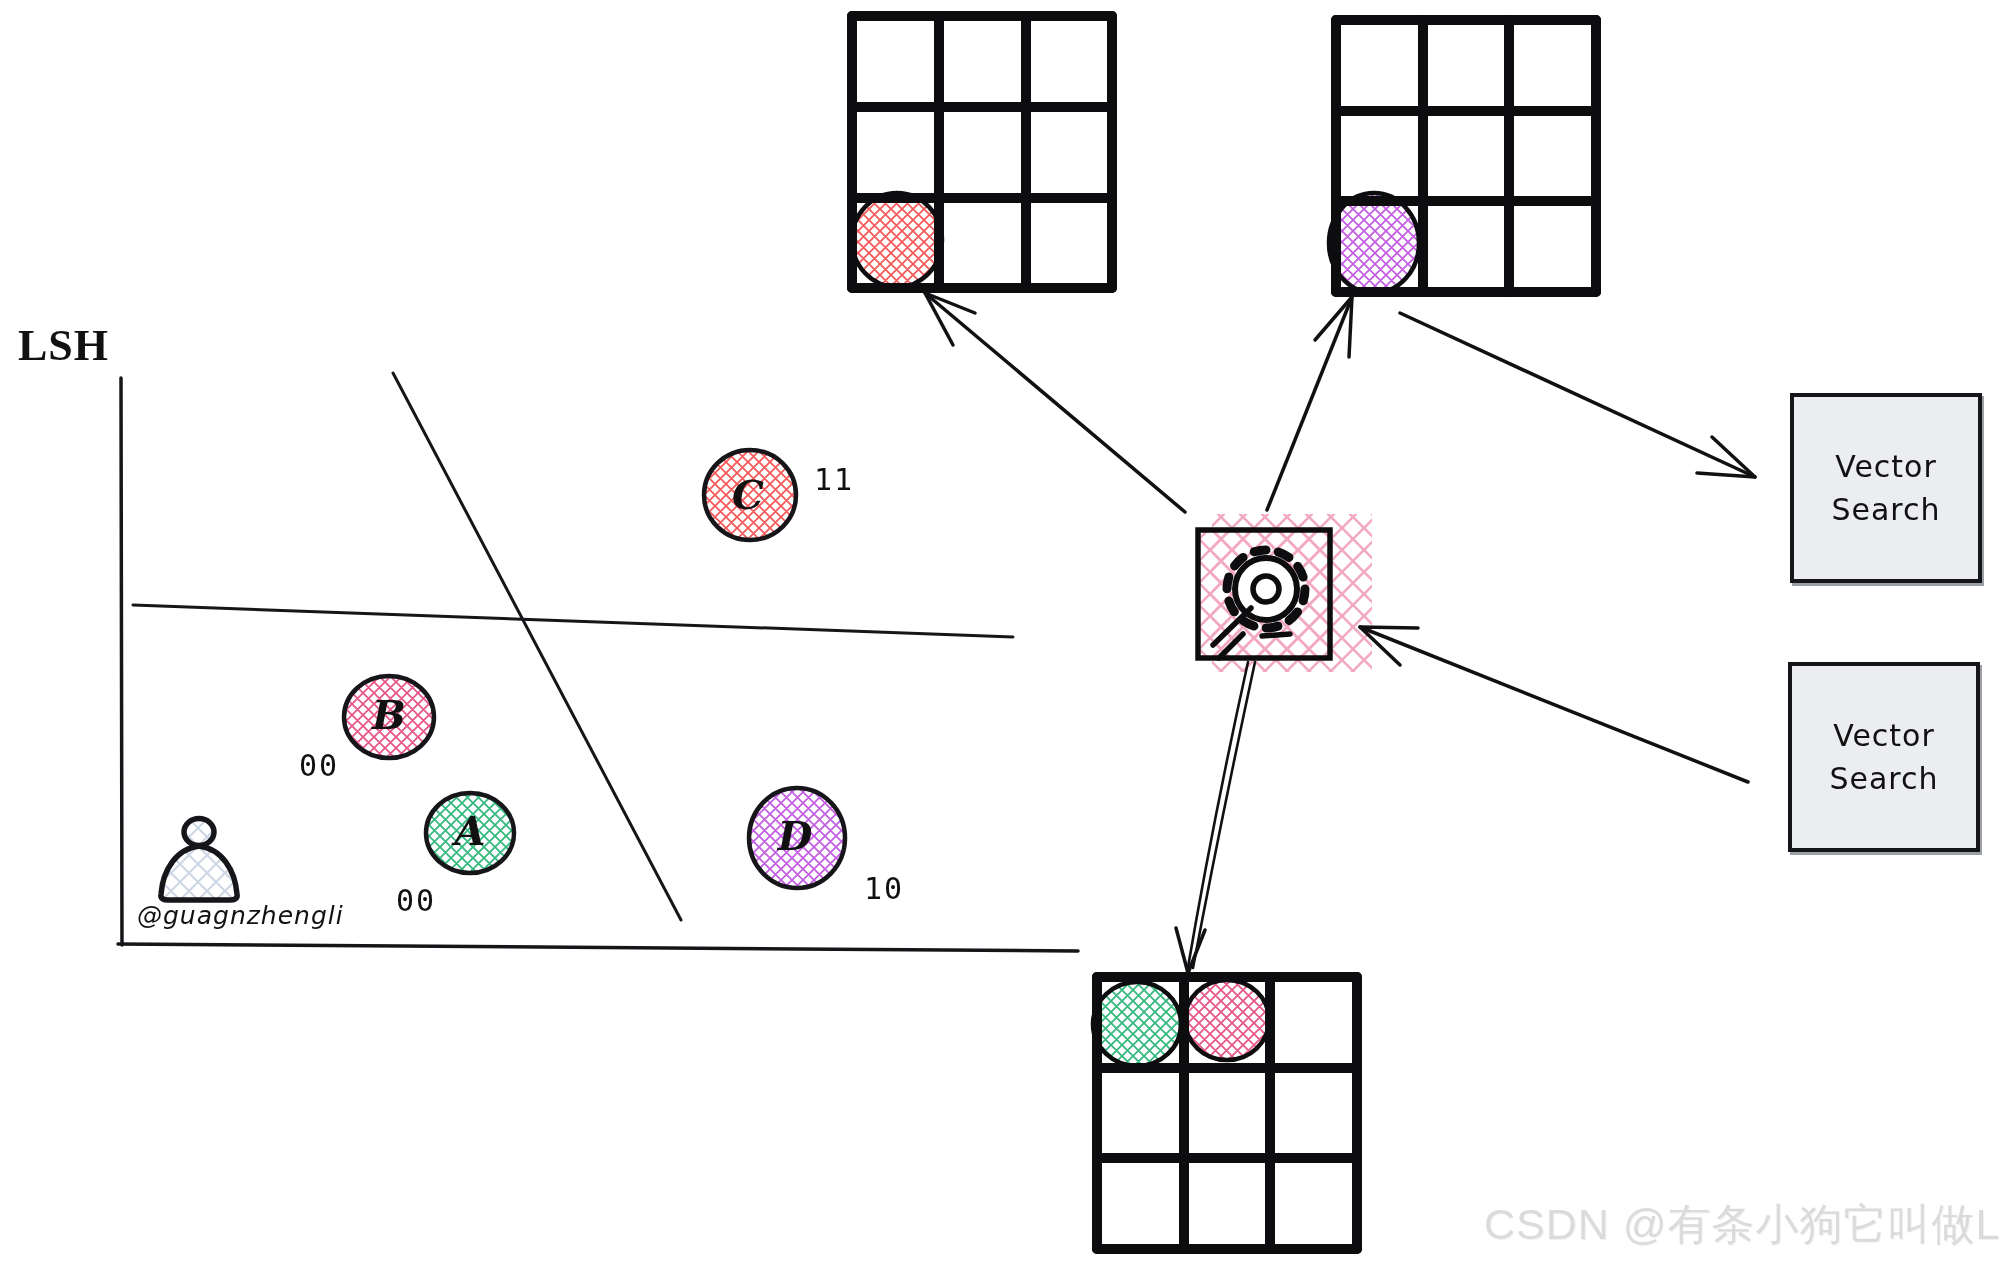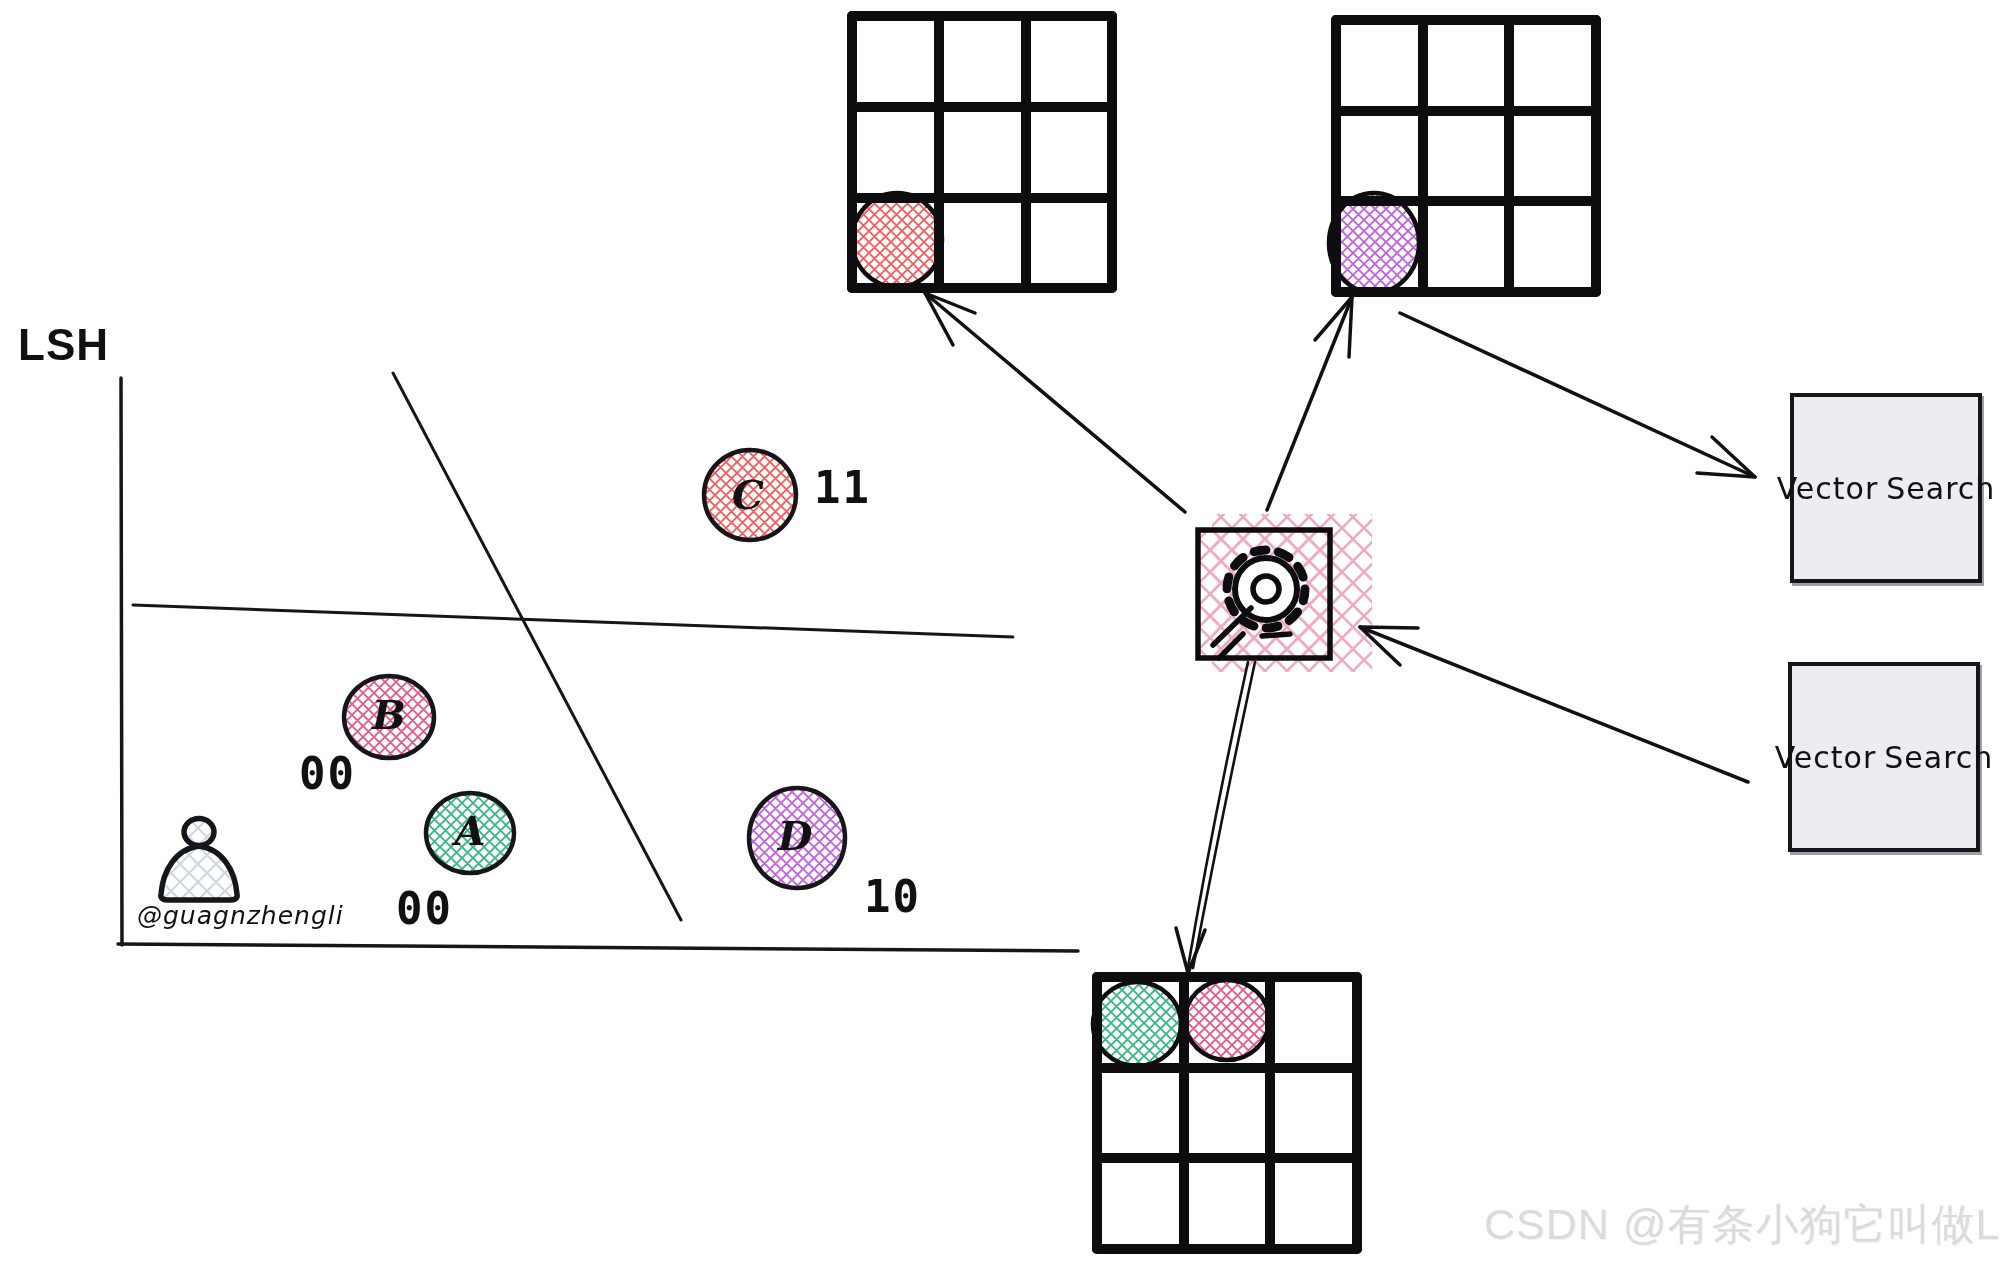--- a/index.html
+++ b/index.html
@@ -1,28 +1,28 @@
 <!DOCTYPE html>
 <html><head>
 <meta charset="utf-8">
 <style>
   html,body{margin:0;padding:0;background:#fff;}
   #canvas{position:relative;width:2001px;height:1264px;background:#ffffff;overflow:hidden;
           font-family:"DejaVu Sans",sans-serif;color:#111;}
   #drawing{position:absolute;left:0;top:0;}
   .abs{position:absolute;white-space:nowrap;}
-  .lsh-title{font-family:Liberation Sans, sans-serif;font-weight:700;font-size:44px;letter-spacing:1px;}
-  .bin{font-family:"DejaVu Sans Mono",monospace;font-weight:700;font-size:44px;letter-spacing:2px;}
+  .lsh-title{font-family:Liberation Serif, serif;font-weight:700;font-size:44px;letter-spacing:1px;}
+  .bin{font-family:"DejaVu Sans Mono",monospace;font-weight:400;font-size:30px;letter-spacing:2px;}
   .circle-letter{font-family:"DejaVu Serif",serif;font-style:italic;font-weight:700;font-size:40px;
                  transform:translate(-50%,-55%);}
   .hand{font-family:"DejaVu Sans",sans-serif;}
   .attrib{font-size:25px;font-style:italic;letter-spacing:1px;}
   .hash-label{font-size:40px;letter-spacing:3px;font-weight:500;}
   .vbox{position:absolute;width:192px;height:190px;background:#ebedf0;border:4px solid #16161a;
-        box-sizing:border-box;display:flex;align-items:center;justify-content:center;
+        box-sizing:border-box;display:flex;flex-direction:column;align-items:center;justify-content:center;
         gap:8px;box-shadow:2px 3px 0 #9aa0a6;}
   .vbox .line{font-size:30px;letter-spacing:1px;}
   .watermark{font-family:"Liberation Sans",sans-serif;font-size:43px;color:#dbdbdb;
              text-shadow:1px 1px 0 #f2f2f2;letter-spacing:1px;}
 </style>
 </head>
 <body>
 
 <div id="canvas">
 

